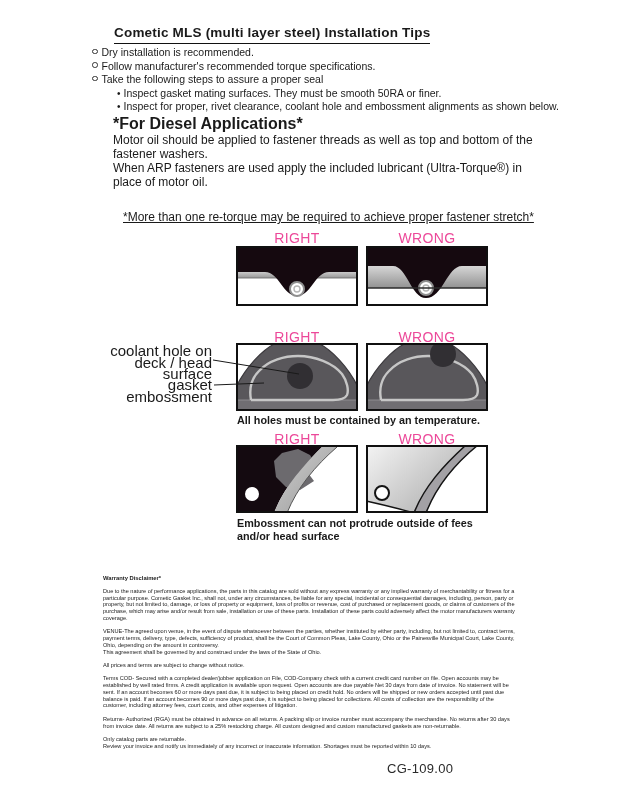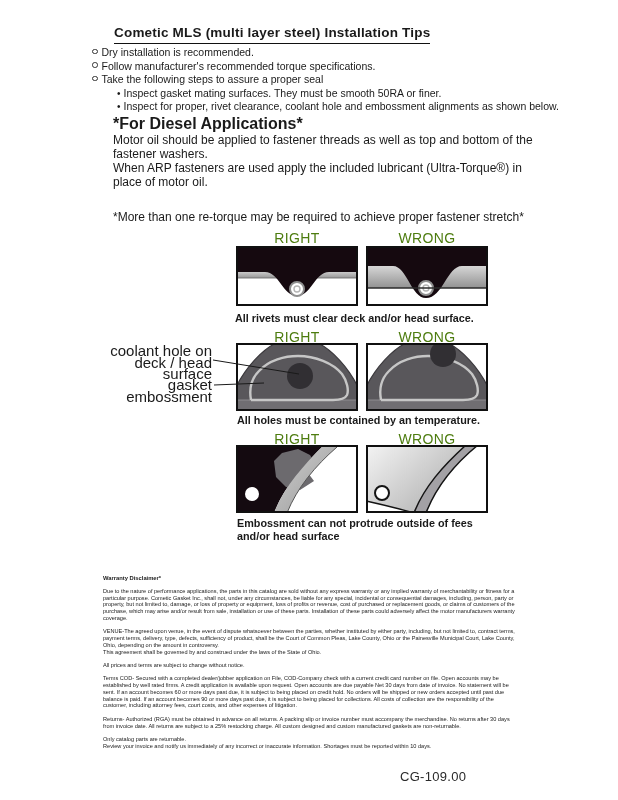--- a/index.html
+++ b/index.html
@@ -15,21 +15,21 @@
   .bullets{font-size:10.5px;line-height:13.6px;white-space:nowrap;}
   .b-row{display:flex;align-items:baseline;}
   .circ{
     width:3.5px;height:3.5px;border:1px solid #333;border-radius:50%;
     display:inline-block;margin-right:4px;position:relative;top:-2px;flex:0 0 auto;
   }
   .sub{margin-left:25px;}
   .dot{margin-right:3px;font-size:10px;flex:0 0 auto;}
   .h2{font-size:16px;font-weight:bold;}
   .para{font-size:12px;line-height:14px;white-space:pre-line;}
-  .fig-header{font-size:14px;letter-spacing:0.4px;text-align:center;color:#4d7c0f;}
+  .fig-header{font-size:14px;letter-spacing:0.4px;text-align:center;color:#ec4899;}
   .diagram{display:block;}
   .fig-caption{font-size:10.8px;font-weight:bold;white-space:pre-line;line-height:13px;}
   .anno{font-size:15px;text-align:right;white-space:pre-line;line-height:11.5px;}
   .disc{width:414px;font-size:5.6px;line-height:6.8px;color:#222;}
   .disc .disc-h{font-weight:bold;font-size:5.8px;margin:0 0 6px 0;}
   .disc p{margin:0 0 6.5px 0;white-space:pre-line;}
   .page-num{font-size:13px;color:#2a2a2a;letter-spacing:0.3px;}
   .overlay{position:absolute;left:0;top:0;pointer-events:none;}
 </style>
 </head>
@@ -60,21 +60,21 @@
     </div>
     <div class="b-row sub">
       <span class="dot">•</span>
       <span>Inspect for proper, rivet clearance, coolant hole and embossment alignments as shown below.</span>
     </div>
   </div>
 
   <div class="abs h2" style="left:113px;top:115px;">*For Diesel Applications*</div>
   <div class="abs para" style="left:113px;top:133px;width:440px;">Motor oil should be applied to fastener threads as well as top and bottom of the fastener washers.
 When ARP fasteners are used apply the included lubricant (Ultra-Torque®) in place of motor oil.</div>
-  <div class="abs para" style="left:113px;top:210px;width:440px;">*More than one re-torque may be required to achieve proper fastener stretch*</div>
+  <div class="abs para" style="left:123px;top:210px;width:440px;text-decoration:underline;">*More than one re-torque may be required to achieve proper fastener stretch*</div>
 
   <div class="abs fig-header" style="left:236px;top:230px;width:122px;">RIGHT</div>
   <div class="abs fig-header" style="left:366px;top:230px;width:122px;">WRONG</div>
 
   <svg class="abs diagram" style="left:236px;top:246px;" width="122" height="60" viewBox="0 0 122 60">
     <defs>
       <linearGradient id="g1a" x1="0" y1="0" x2="0" y2="1">
         <stop offset="0" stop-color="#d2d2d2"></stop>
           <stop offset="1" stop-color="#979797"></stop>
       </linearGradient>
@@ -97,21 +97,20 @@
     </defs>
     <rect x="0" y="0" width="122" height="60" fill="#ffffff"></rect>
     <rect x="0" y="20" width="122" height="22" fill="url(#g1b)"></rect>
     <path d="M0,0 H122 V20 H96 C81,20 77,52 60,52 C45,52 41,20 27,20 H0 Z" fill="#15090f"></path>
     <circle cx="60" cy="42" r="7" fill="#ffffff" stroke="#8f8f8f" stroke-width="2"></circle>
     <circle cx="60" cy="42" r="3" fill="#ffffff" stroke="#b5b5b5" stroke-width="1.4"></circle>
     <line x1="0" y1="42" x2="122" y2="42" stroke="#2b2b2b" stroke-width="1.3"></line>
     <rect x="1" y="1" width="120" height="58" fill="none" stroke="#101010" stroke-width="2"></rect>
   </svg>
 
-  <div class="abs fig-caption" style="left:235px;top:312px;">All rivets must clear deck and/or head surface.</div>
 
   <div class="abs fig-header" style="left:236px;top:329px;width:122px;">RIGHT</div>
   <div class="abs fig-header" style="left:366px;top:329px;width:122px;">WRONG</div>
 
   <div class="abs anno" style="left:104px;top:345px;width:108px;">coolant hole on
 deck / head surface</div>
   <div class="abs anno" style="left:104px;top:379px;width:108px;">gasket embossment</div>
 
   <svg class="abs diagram" style="left:236px;top:343px;" width="122" height="68" viewBox="0 0 122 68">
     <rect x="0" y="0" width="122" height="68" fill="#59575b"></rect>
@@ -185,15 +184,15 @@
     <p>Due to the nature of performance applications, the parts in this catalog are sold without any express warranty or any implied warranty of merchantability or fitness for a particular purpose.  Cometic Gasket Inc., shall not, under any circumstances, be liable for any special, incidental or consequential damages, including, person, party or property, but not limited to, damage, or loss of property or equipment, loss of profits or revenue, cost of purchased or replacement goods, or claims of customers of the purchase, which may arise and/or result from sale, installation or use of these parts.  Installation of these parts could adversely affect the motor manufacturers warranty coverage.</p>
     <p>VENUE-The agreed upon venue, in the event of dispute whatsoever between the parties, whether instituted by either party, including, but not limited to, contract terms, payment terms, delivery, type, defects, sufficiency of product, shall be the Court of Common Pleas, Lake County, Ohio or the Painesville Municipal Court, Lake County, Ohio, depending on the amount in controversy.
 This agreement shall be governed by and construed under the laws of the State of Ohio.</p>
     <p>All prices and terms are subject to change without notice.</p>
     <p>Terms COD- Secured with a completed dealer/jobber application on File, COD-Company check with a current credit card number on file.  Open accounts may be established by well rated firms.  A credit application is available upon request.  Open accounts are due payable Net 30 days from date of invoice.  No statement will be sent.  If an account becomes 60 or more days past due, it is subject to being placed on credit hold.  No orders will be shipped or new orders accepted until past due balance is paid.  If an account becomes 90 or more days past due, it is subject to being placed for collections.  All costs of collection are the responsibility of the customer, including attorney fees, court costs, and other expenses of litigation.</p>
     <p>Returns- Authorized (RGA) must be obtained in advance on all returns.  A packing slip or invoice number must accompany the merchandise.  No returns after 30 days from invoice date.  All returns are subject to a 25% restocking charge.  All custom designed and custom manufactured gaskets are non-returnable.</p>
     <p>Only catalog parts are returnable.
 Review your invoice and notify us immediately of any incorrect or inaccurate information.  Shortages must be reported within 10 days.</p>
   </div>
 
-  <div class="abs page-num" style="left:400px;top:761px;margin-top:8px;">CG-109.00</div>
+  <div class="abs page-num" style="left:387px;top:761px;">CG-109.00</div>
 
 </div>
 
 </body></html>

